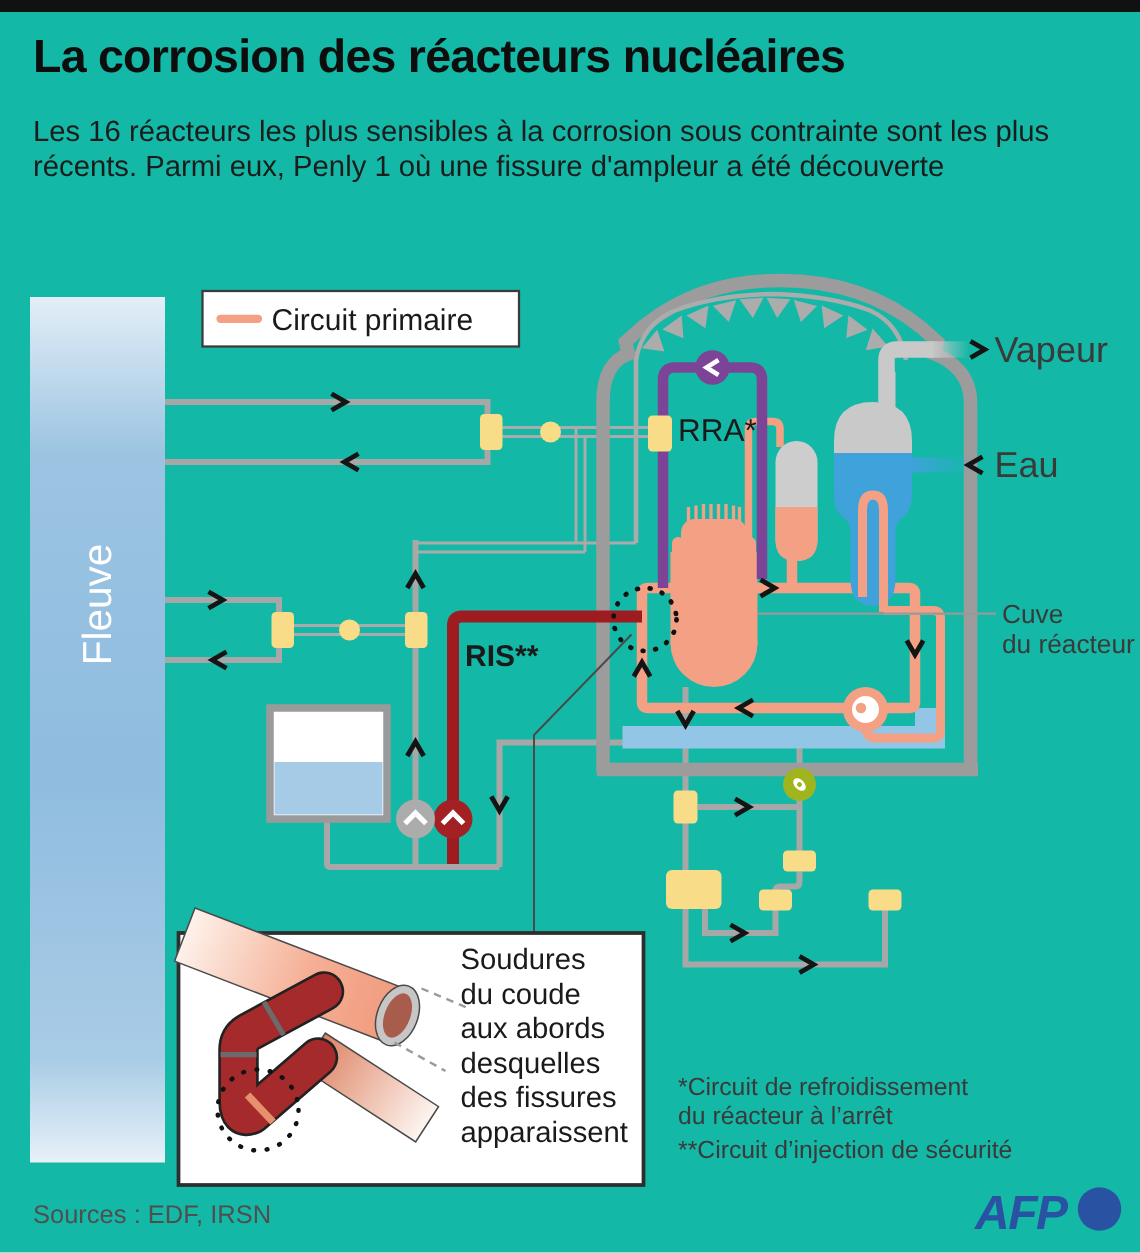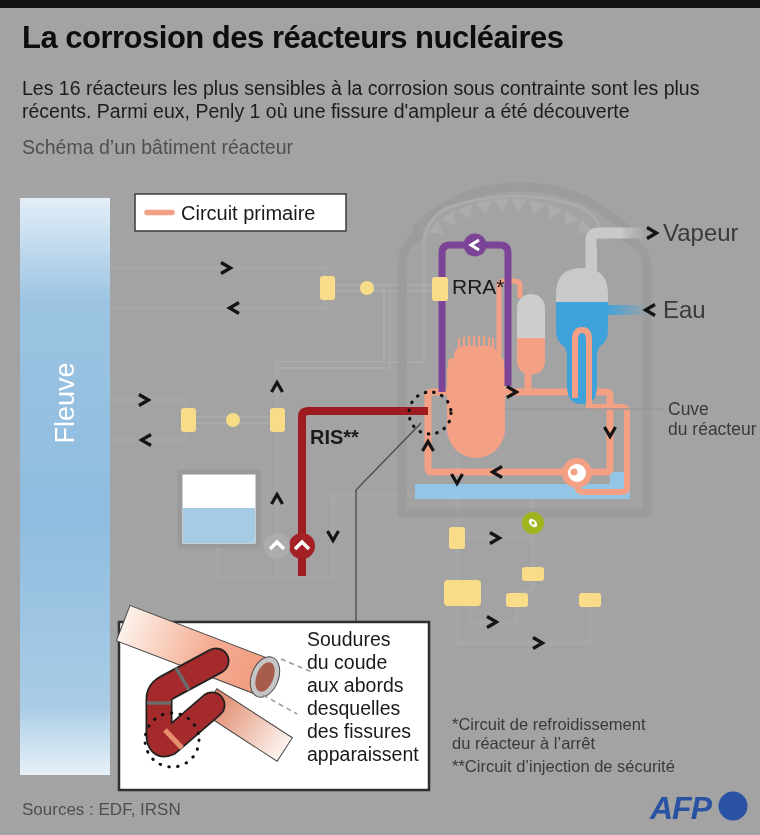--- a/index.html
+++ b/index.html
@@ -1,34 +1,33 @@
 <!DOCTYPE html>
 <html><head>
 <meta charset="utf-8">
 <style>
   html,body{margin:0;padding:0;background:#fff;}
-  .page{position:relative;width:760px;height:835px;background:#a3a3a3;overflow:hidden;
+  .page{position:relative;width:760px;height:835px;background:#14b8a6;overflow:hidden;
         font-family:"Liberation Sans",sans-serif;}
   .topbar{position:absolute;left:0;top:0;width:760px;height:8px;background:#111;}
   .title{position:absolute;left:22px;top:20px;width:710px;font-size:31px;font-weight:800;
          color:#0d0d0d;letter-spacing:-0.5px;}
   .subtitle{position:absolute;left:22px;top:77px;width:715px;font-size:19.5px;line-height:23px;
          color:#1c1c1c;}
   .schema{position:absolute;left:22px;top:136px;font-size:19.5px;color:#4f4f4f;}
   svg{position:absolute;left:0;top:0;}
   text{font-family:"Liberation Sans",sans-serif;}
 </style>
 </head>
 <body>
 
 <div class="page">
   <div class="topbar"></div>
   <div class="title">La corrosion des réacteurs nucléaires</div>
   <div class="subtitle">Les 16 réacteurs les plus sensibles à la corrosion sous contrainte sont les plus récents. Parmi eux, Penly 1 où une fissure d'ampleur a été découverte</div>
-  <div class="schema">Schéma d’un bâtiment réacteur</div>
 
   <svg width="760" height="835" viewBox="0 0 760 835">
     <defs>
       <linearGradient id="bandGrad" x1="0" y1="0" x2="0" y2="1">
         <stop offset="0" stop-color="#E3EEF7"></stop>
         <stop offset="0.18" stop-color="#9CC4E2"></stop>
         <stop offset="0.55" stop-color="#8FBCDF"></stop>
         <stop offset="0.88" stop-color="#A9CCE6"></stop>
         <stop offset="1" stop-color="#E7F1F8"></stop>
       </linearGradient>

